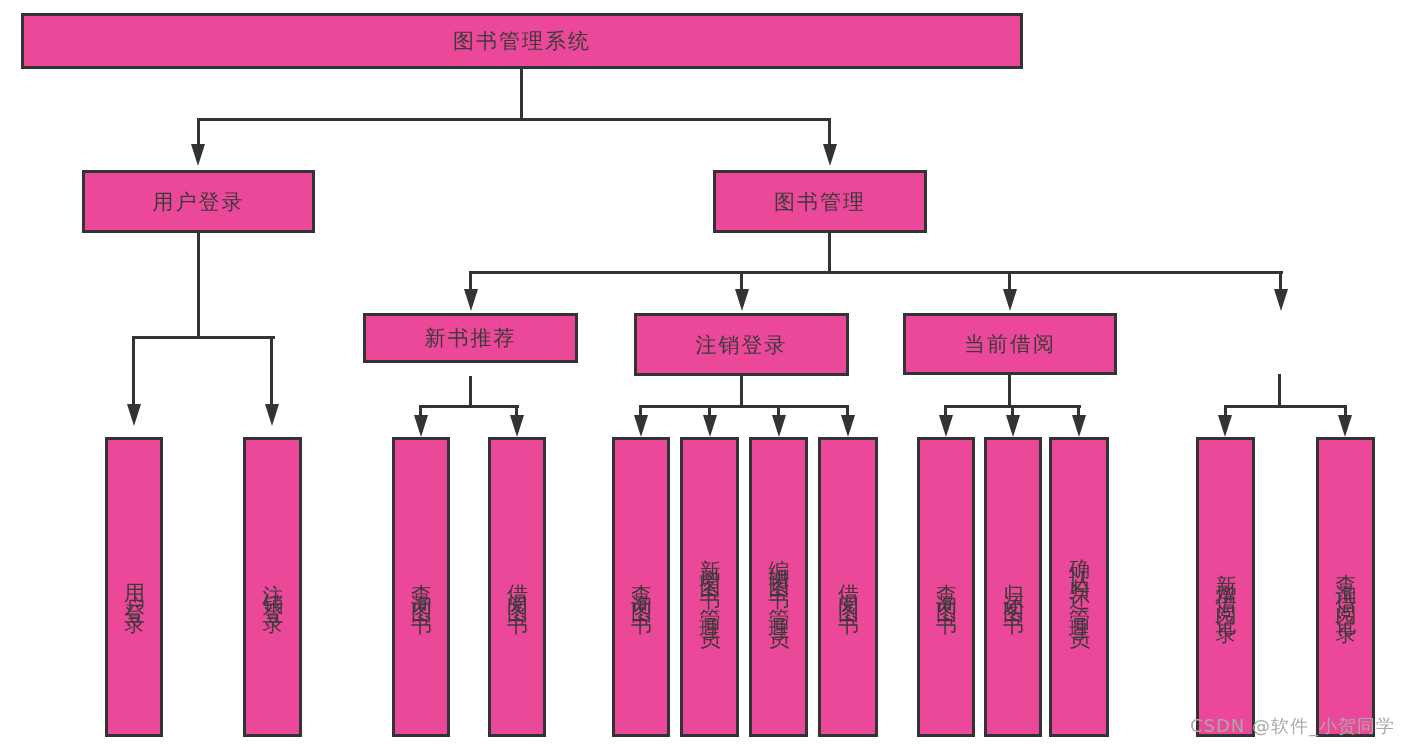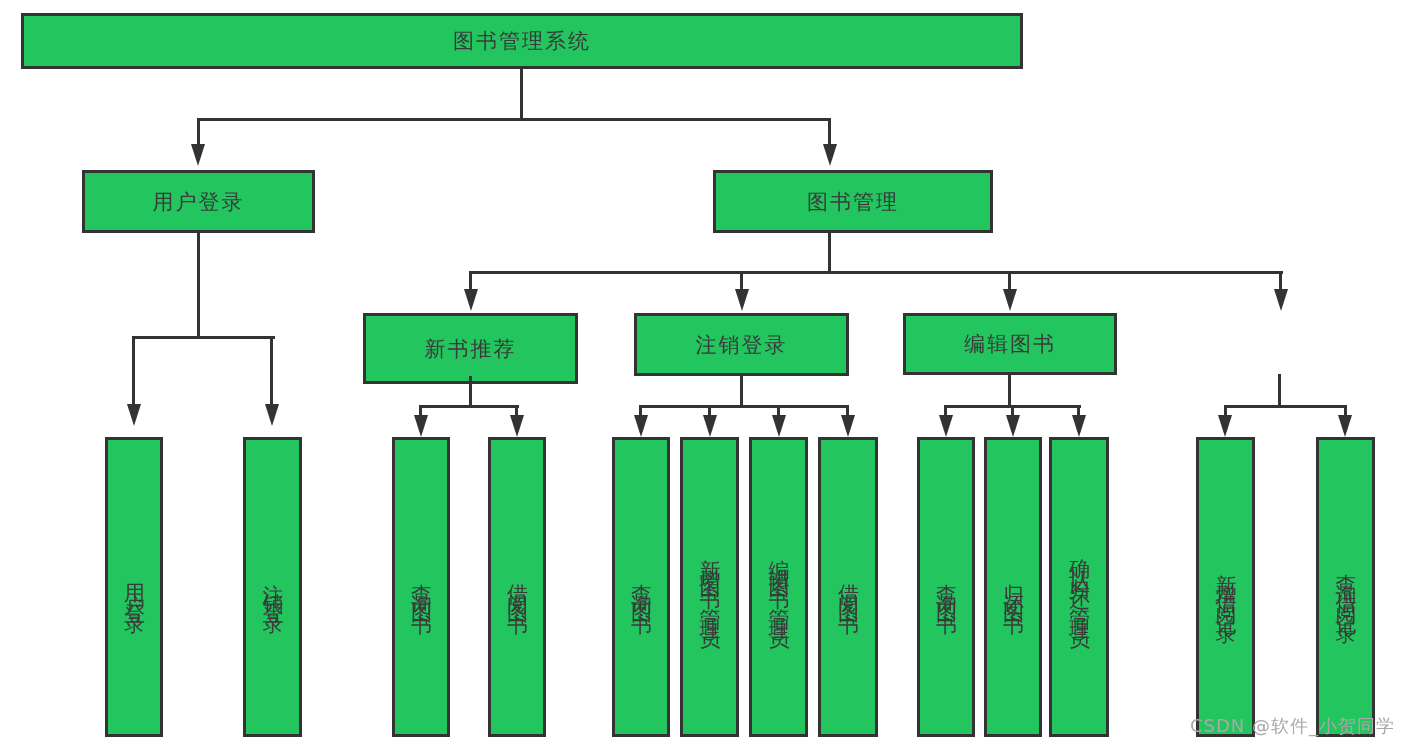--- a/index.html
+++ b/index.html
@@ -14,21 +14,21 @@
     width:1405px;height:747px;
     background:var(--bg);
     overflow:hidden;
     font-family:"DejaVu Sans","Liberation Sans",sans-serif;
     color:var(--text);
   }
   .box{
     position:absolute;
     box-sizing:border-box;
     border:3px solid var(--line);
-    background:#22c55e;
+    background:#ec4899;
     display:flex;
     align-items:center;
     justify-content:center;
   }
   .hbox{
     font-size:21px;
     letter-spacing:2px;
     white-space:nowrap;
   }
   .vbox{
@@ -61,27 +61,27 @@
 </style>
 </head>
 <body>
 
 <div class="stage">
 
   <div class="box hbox" style="left:21px;top:13px;width:1002px;height:56px">图书管理系统</div>
 
   <div class="box hbox" style="left:82px;top:170px;width:233px;height:63px">用户登录</div>
 
-  <div class="box hbox" style="left:713px;top:170px;width:280px;height:63px">图书管理</div>
+  <div class="box hbox" style="left:713px;top:170px;width:214px;height:63px">图书管理</div>
 
-  <div class="box hbox" style="left:363px;top:313px;width:215px;height:71px">新书推荐</div>
+  <div class="box hbox" style="left:363px;top:313px;width:215px;height:50px">新书推荐</div>
 
   <div class="box hbox" style="left:634px;top:313px;width:215px;height:63px">注销登录</div>
 
-  <div class="box hbox" style="left:903px;top:313px;width:214px;height:62px">编辑图书</div>
+  <div class="box hbox" style="left:903px;top:313px;width:214px;height:62px">当前借阅</div>
 
 
   <div class="box vbox" style="left:105px;top:437px;width:58px;height:300px">用户登录</div>
 
   <div class="box vbox" style="left:243px;top:437px;width:59px;height:300px">注销登录</div>
 
   <div class="box vbox" style="left:392px;top:437px;width:58px;height:300px">查询图书</div>
 
   <div class="box vbox" style="left:488px;top:437px;width:58px;height:300px">借阅图书</div>
 

